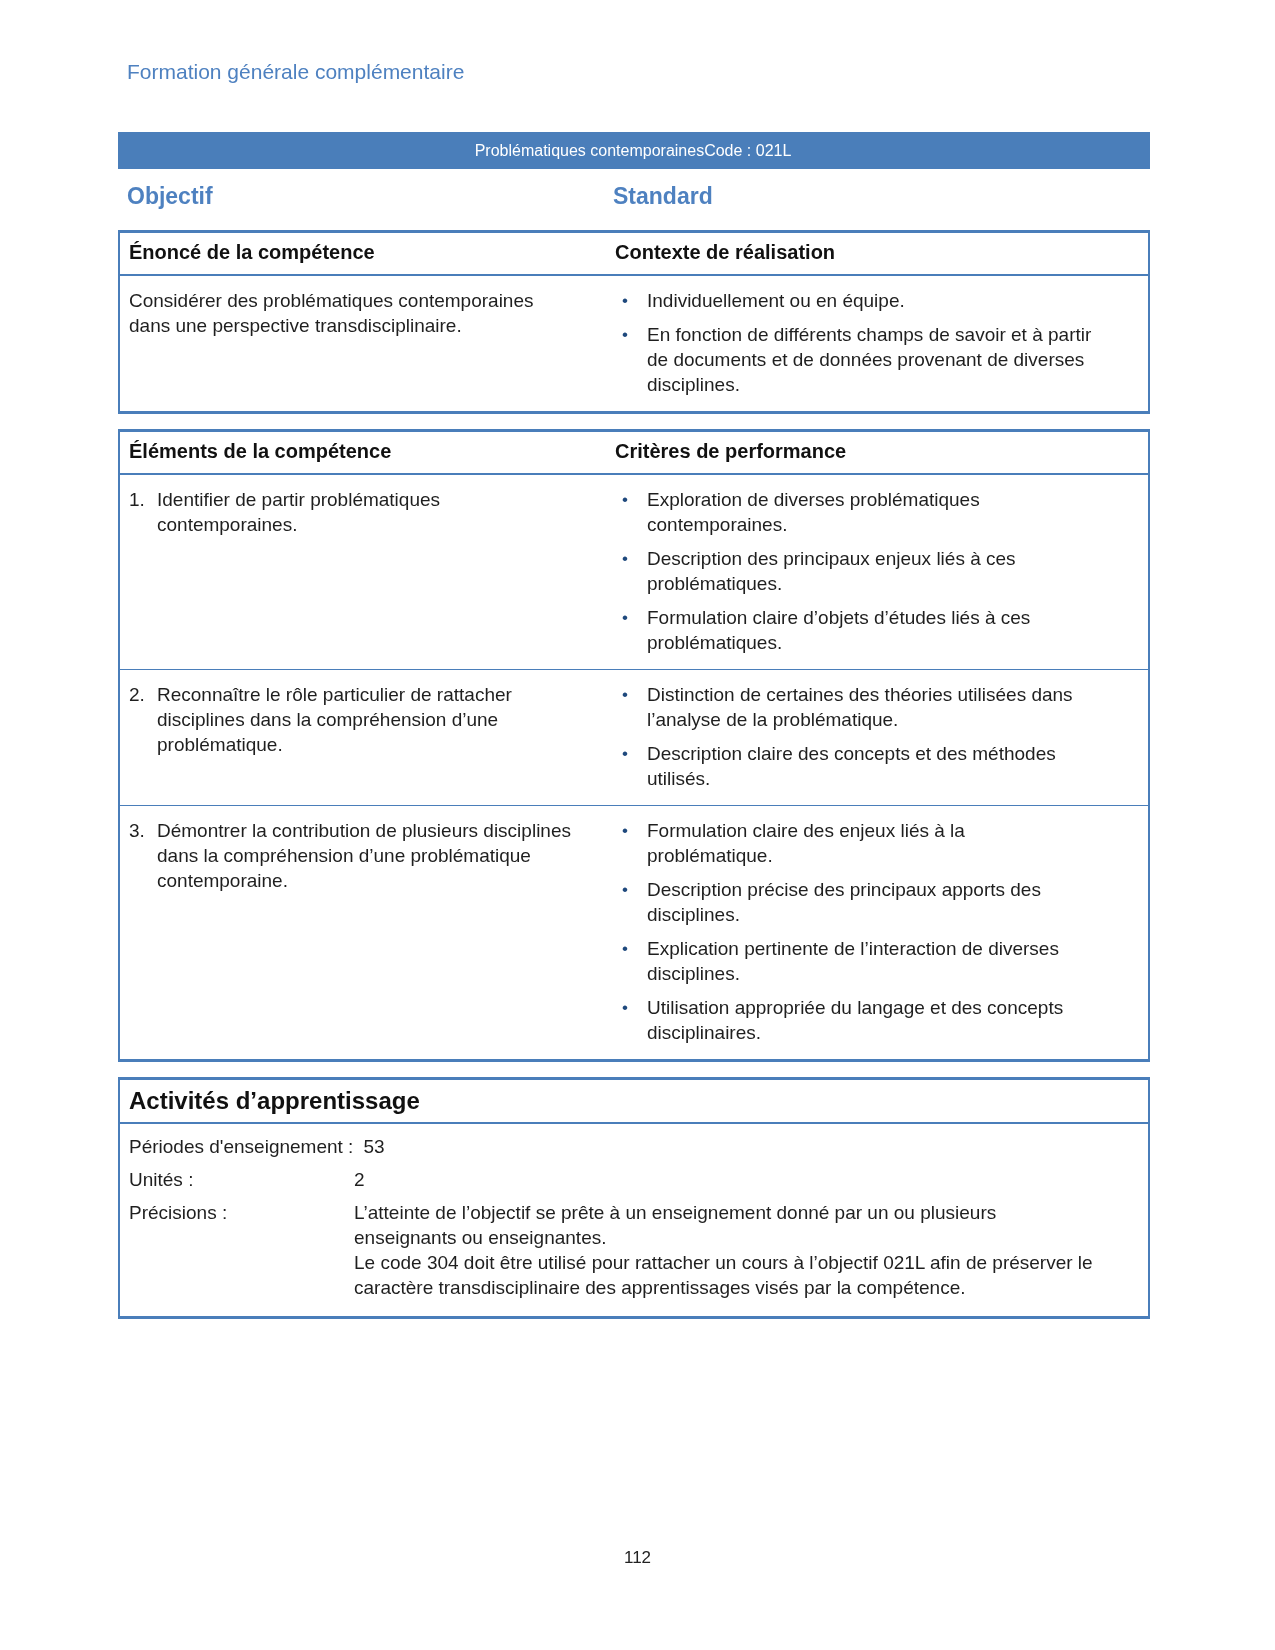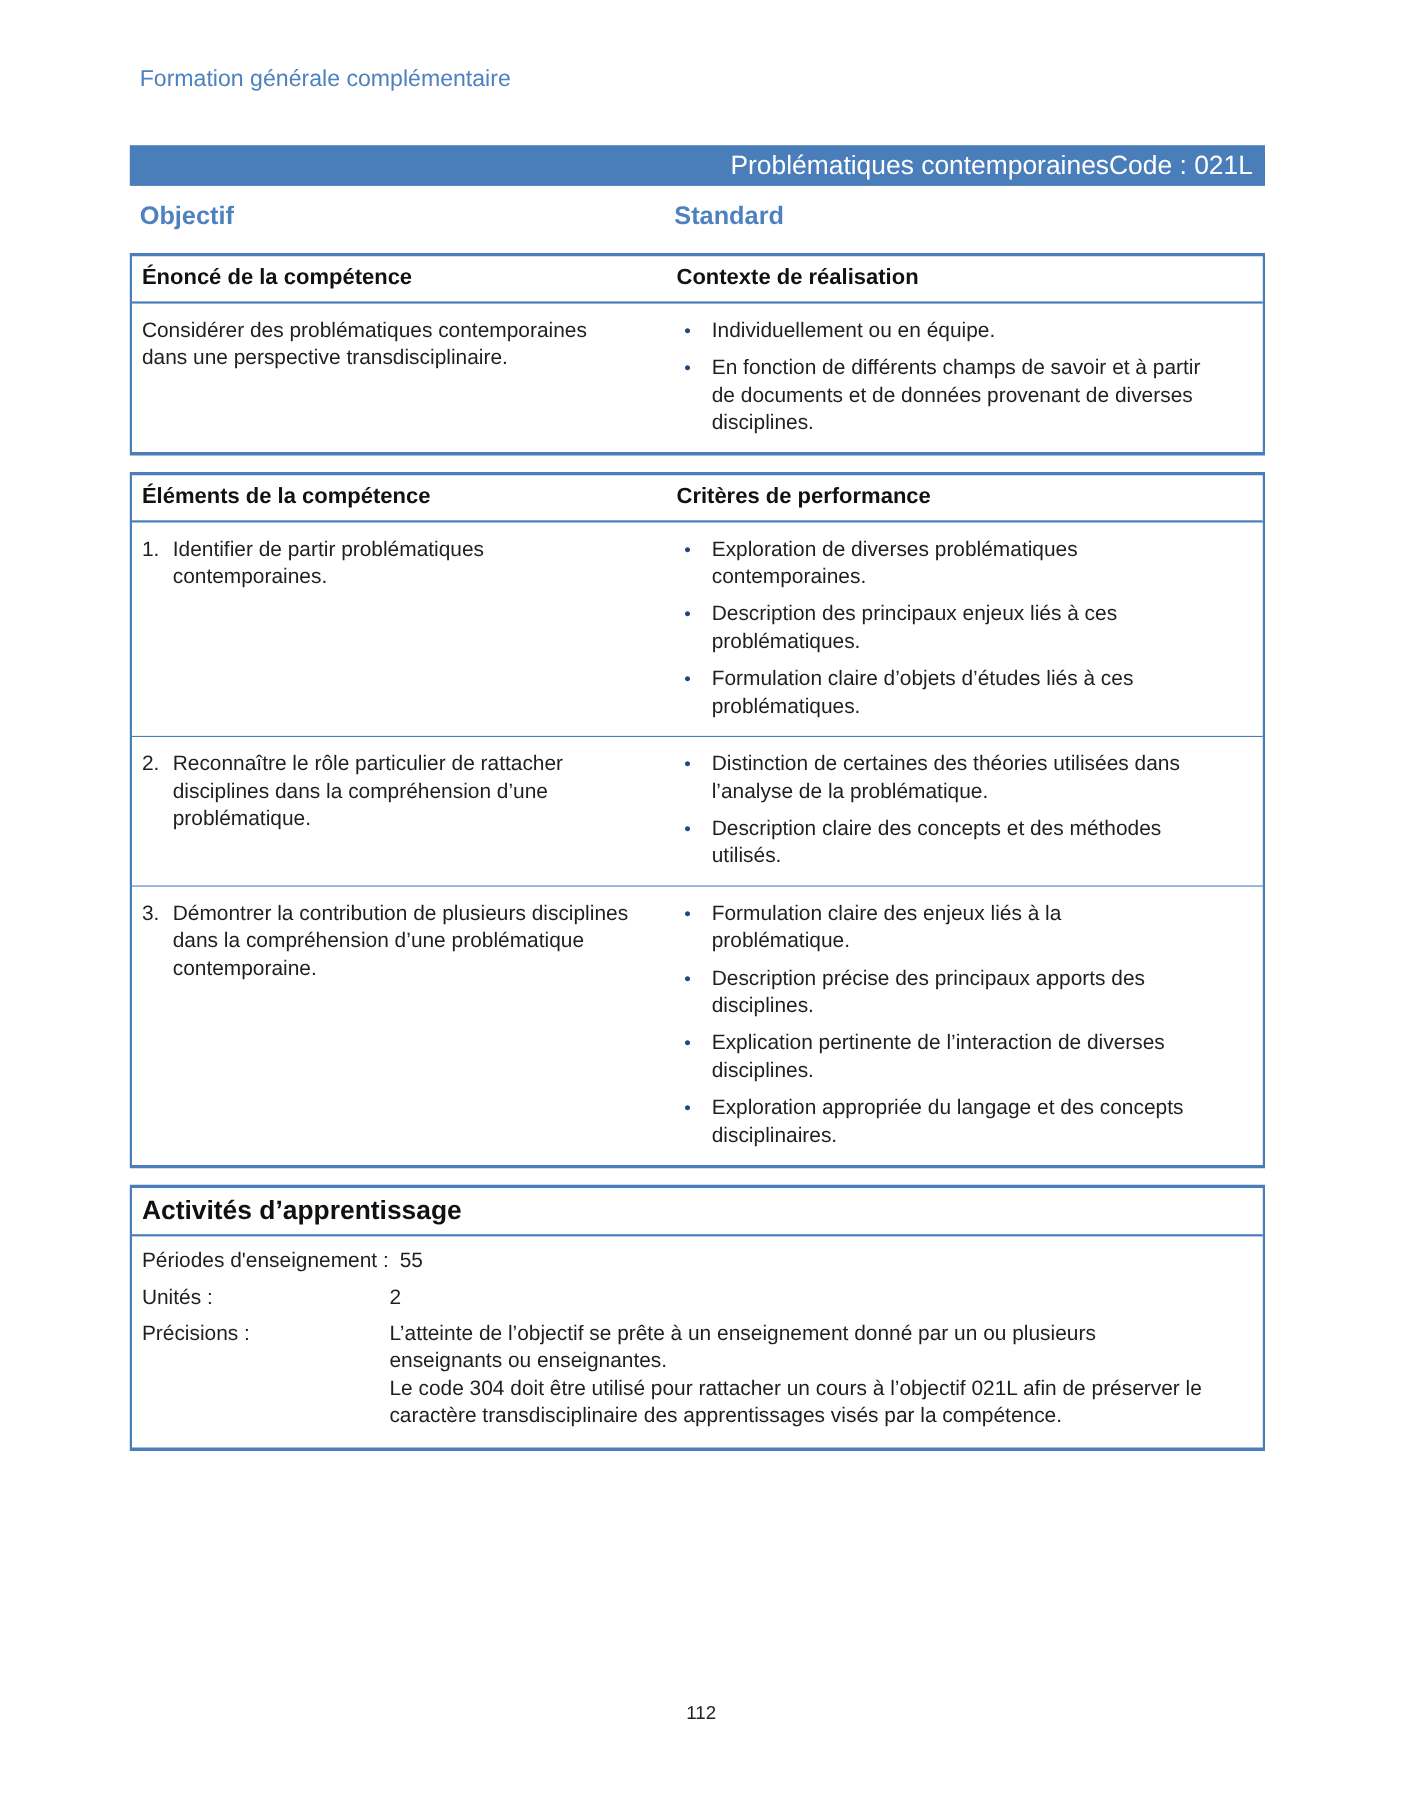--- a/index.html
+++ b/index.html
@@ -23,23 +23,23 @@
   .content { position:absolute; left:118px; top:0; width:1032px; }
 
   .running-head {
     margin-top:58px; padding-left:9px;
     font-size:21px; line-height:27px;
     color:var(--heading-blue);
   }
   .title-bar {
     margin-top:47px; height:37px;
     background:var(--accent-blue); color:var(--bar-text);
-    display:flex; justify-content:flex-end; align-items:center;
+    display:flex; justify-content:center; align-items:center;
     padding:0 11px 0 9px;
-    font-size:24px;
+    font-size:16px;
   }
   .col-headings {
     margin-top:13px; padding-left:9px;
     display:grid; grid-template-columns:486px 1fr;
   }
   .col-headings h2 {
     font-size:23px; line-height:29px;
     color:var(--heading-blue); font-weight:bold;
   }
 
@@ -200,32 +200,32 @@
           <div class="bullet-item">
             <span class="bullet-marker">•</span>
             <span class="bullet-text">Description précise des principaux apports des disciplines.</span>
           </div>
           <div class="bullet-item">
             <span class="bullet-marker">•</span>
             <span class="bullet-text">Explication pertinente de l’interaction de diverses disciplines.</span>
           </div>
           <div class="bullet-item">
             <span class="bullet-marker">•</span>
-            <span class="bullet-text">Exploration appropriée du langage et des concepts disciplinaires.</span>
+            <span class="bullet-text">Utilisation appropriée du langage et des concepts disciplinaires.</span>
           </div>
         </div>
       </div>
     </div>
 
     <div class="tbl tbl-activities">
       <div class="act-head">Activités d’apprentissage</div>
       <div class="act-body">
         <div class="act-row">
           <span class="act-label">Périodes d'enseignement :</span>
-          <span class="act-value">55</span>
+          <span class="act-value">53</span>
         </div>
         <div class="act-row">
           <span class="act-label">Unités :</span>
           <span class="act-value">2</span>
         </div>
         <div class="act-row">
           <span class="act-label">Précisions :</span>
           <span class="act-value multi">
             <span style="display:block;">L’atteinte de l’objectif se prête à un enseignement donné par un ou plusieurs enseignants ou enseignantes.</span>
             <span style="display:block;">Le code 304 doit être utilisé pour rattacher un cours à l’objectif 021L afin de préserver le caractère transdisciplinaire des apprentissages visés par la compétence.</span>

